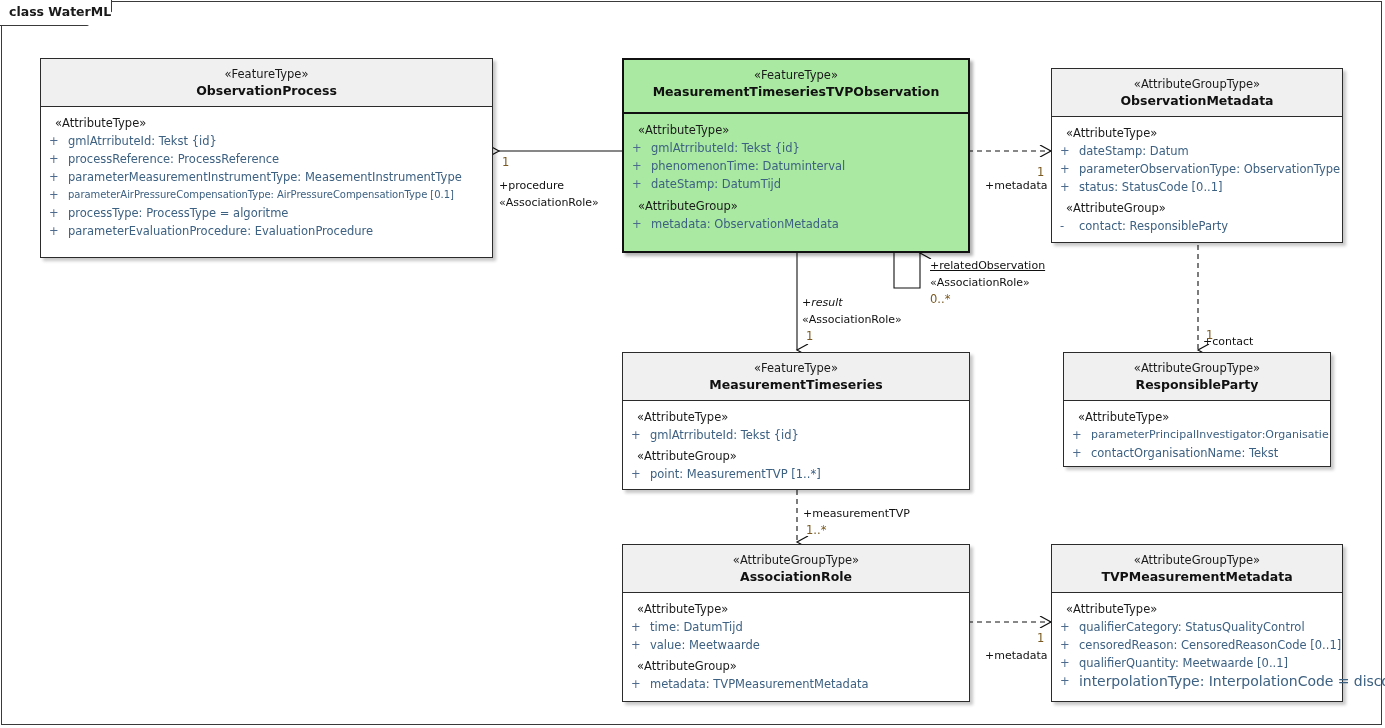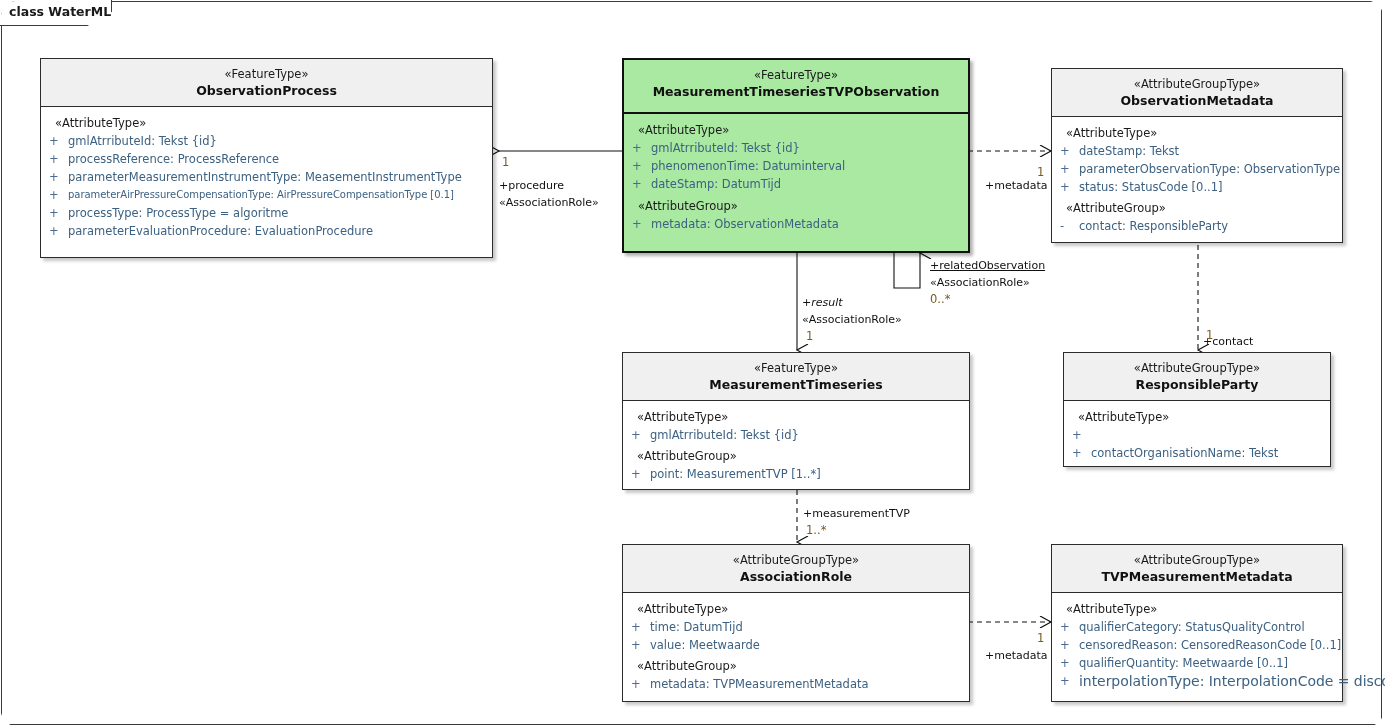--- a/index.html
+++ b/index.html
@@ -11,21 +11,20 @@
   body {
     font-family: "DejaVu Sans", "Liberation Sans", sans-serif;
     -webkit-font-smoothing: antialiased;
   }
   #canvas {
     position: relative;
     width: 1385px;
     height: 728px;
     background: #ffffff;
     overflow: hidden;
-    border-radius: 21px;
   }
 
   
   #frame {
     position: absolute;
     left: 1px;
     top: 1px;
     width: 1381px;
     height: 724px;
     border: 1px solid #3a3a3a;
@@ -296,21 +295,21 @@
 
   <div class="uml-class" style="left:1051px; top:68px; width:292px; height:175px;">
     <div class="uml-head" style="height:48px;">
       <div class="stereotype">«AttributeGroupType»</div>
       <div class="classname">ObservationMetadata</div>
     </div>
     <div class="uml-body" style="height:125px;">
       <div class="group-label">«AttributeType»</div>
       <div class="attr-row">
         <span class="attr-vis">+</span>
-        <span class="attr-text">dateStamp: Tekst</span>
+        <span class="attr-text">dateStamp: Datum</span>
       </div>
       <div class="attr-row">
         <span class="attr-vis">+</span>
         <span class="attr-text">parameterObservationType: ObservationType</span>
       </div>
       <div class="attr-row">
         <span class="attr-vis">+</span>
         <span class="attr-text">status: StatusCode [0..1]</span>
       </div>
       <div class="group-label" style="margin-top:3px;">«AttributeGroup»</div>
@@ -342,20 +341,21 @@
 
   <div class="uml-class" style="left:1063px; top:352px; width:268px; height:115px;">
     <div class="uml-head" style="height:48px;">
       <div class="stereotype">«AttributeGroupType»</div>
       <div class="classname">ResponsibleParty</div>
     </div>
     <div class="uml-body" style="height:65px;">
       <div class="group-label">«AttributeType»</div>
       <div class="attr-row">
         <span class="attr-vis">+</span>
+        <span class="attr-text" style="font-size:11px;">parameterPrincipalInvestigator:Organisatie</span>
       </div>
       <div class="attr-row">
         <span class="attr-vis">+</span>
         <span class="attr-text">contactOrganisationName: Tekst</span>
       </div>
     </div>
   </div>
 
   <div class="uml-class" style="left:622px; top:544px; width:348px; height:158px;">
     <div class="uml-head" style="height:48px;">

